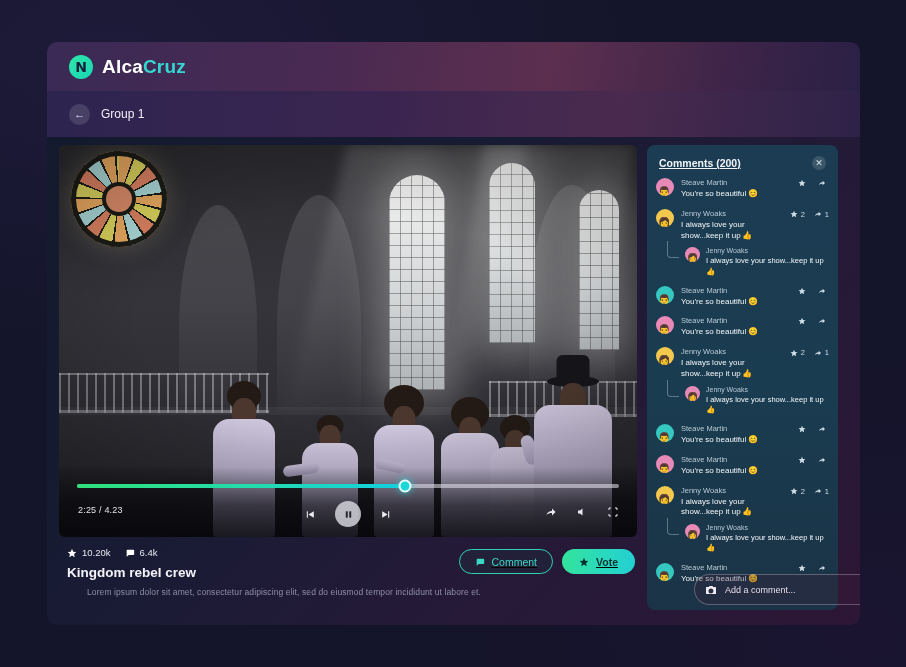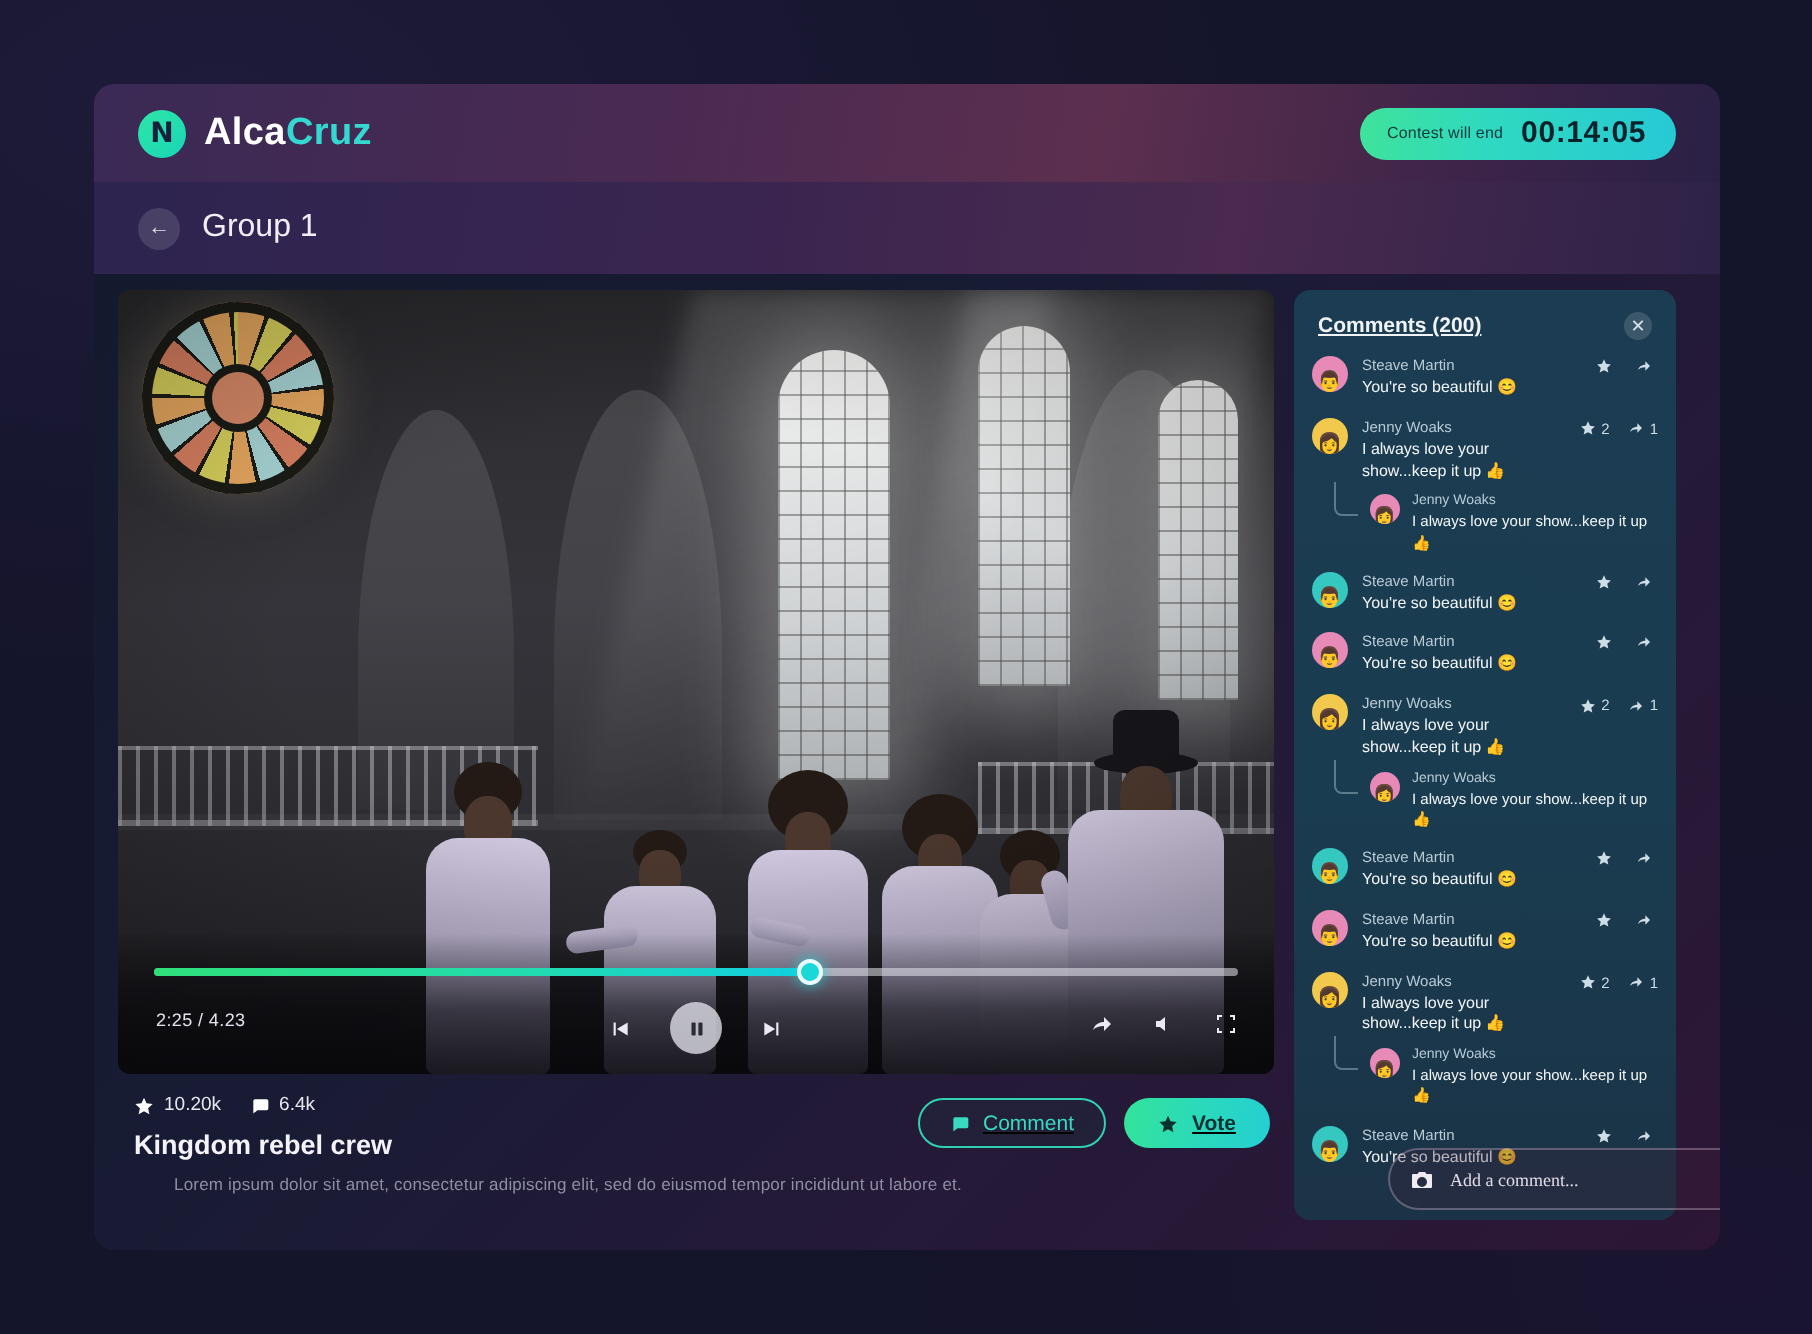--- a/index.html
+++ b/index.html
@@ -67,21 +67,21 @@
     display: flex; align-items: center;
     padding: 0 22px;
     gap: 11px;
   }
   #back-btn {
     width: 21px; height: 21px; border-radius: 50%;
     background: rgba(255,255,255,.13);
     display: flex; align-items: center; justify-content: center;
     color: #e6e2f2; font-size: 11px; cursor: pointer;
   }
-  #group-title { color: #f1eef8; font-size: 16px; }
+  #group-title { color: #f1eef8; font-size: 12px; }
 
   
   #content {
     position: relative;
     height: 488px;
     background: linear-gradient(135deg, #141a2e 0%, #171b33 35%, #241a38 65%, #2d1636 100%);
     padding: 8px 12px 0 12px;
     display: flex;
     gap: 10px;
   }
@@ -343,43 +343,38 @@
     width: 191px; height: 31px;
   }
   #comment-input {
     width: 100%; height: 100%;
     border-radius: 16px;
     border: 1px solid rgba(220,200,225,.33);
     background: rgba(60,30,55,.30);
     display: flex; align-items: center;
     padding: 0 10px;
     gap: 8px;
-    font-family: Liberation Serif, serif;
   }
   #camera-icon { color: #f0eaf2; display: flex; cursor: pointer; }
   #comment-placeholder { flex: 1; font-size: 9px; color: #e4dbe8; }
 </style>
 </head>
 <body>
 
 <div id="app-window">
 
   <div id="topbar">
     <div id="brand">
       <div class="logo-circle">
         <span>N</span>
       </div>
       <div class="brand-text">
         <span class="brand-a">Alca</span><span class="brand-b">Cruz</span>
       </div>
     </div>
-    <div id="timer-badge">
-      <span id="timer-label">Contest will end</span>
-      <span id="timer-value">00:14:05</span>
-    </div>
   </div>
 
   <div id="subbar">
     <div id="back-btn">←</div>
     <div id="group-title">Group 1</div>
   </div>
 
   <div id="content">
 
     <div id="left-col">

